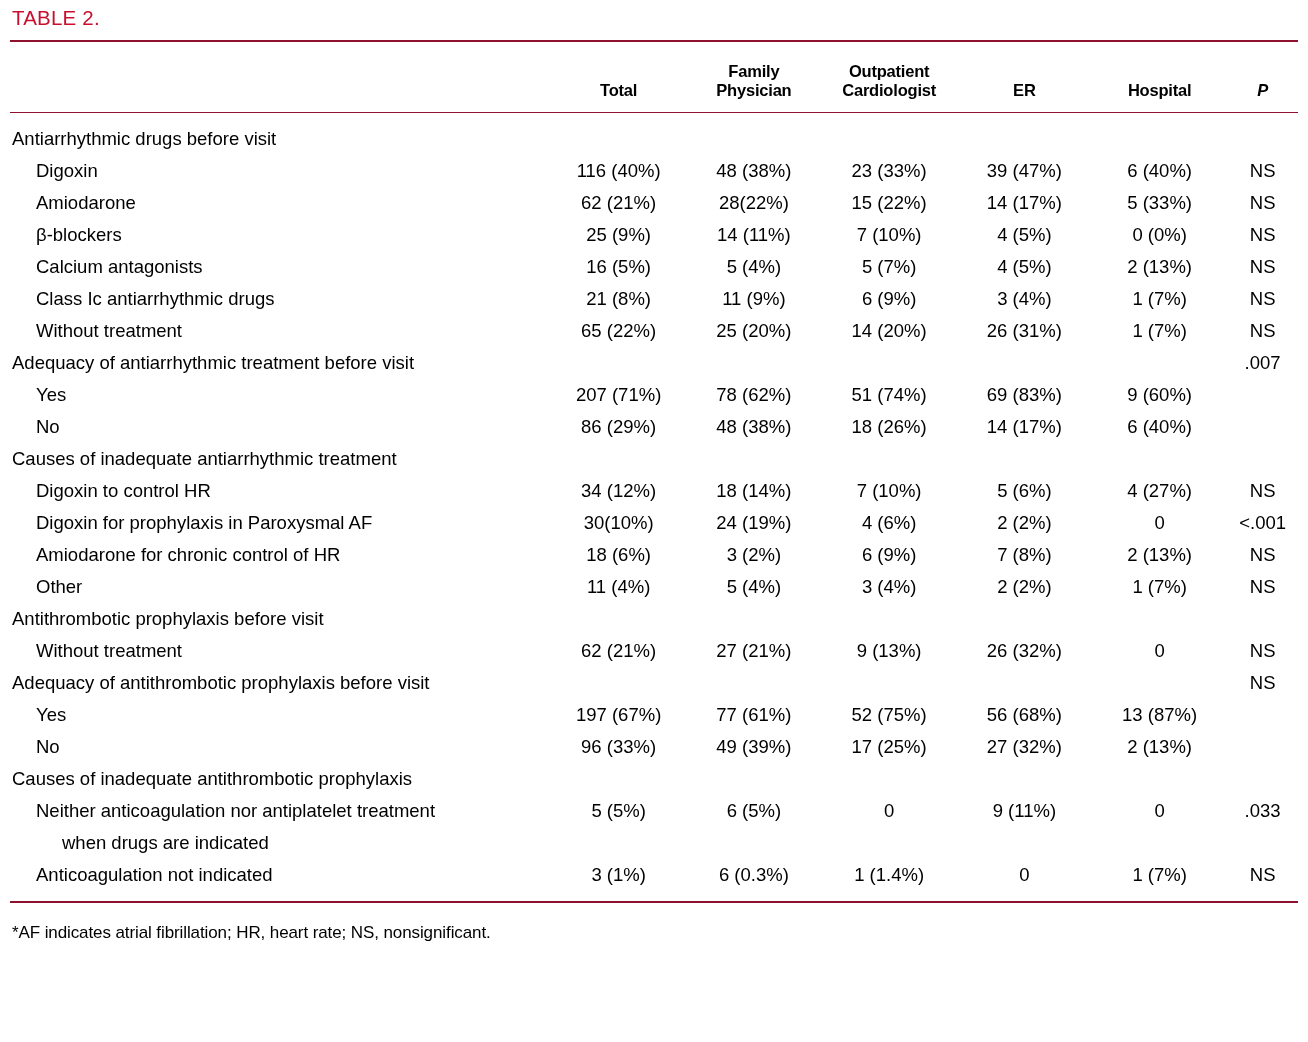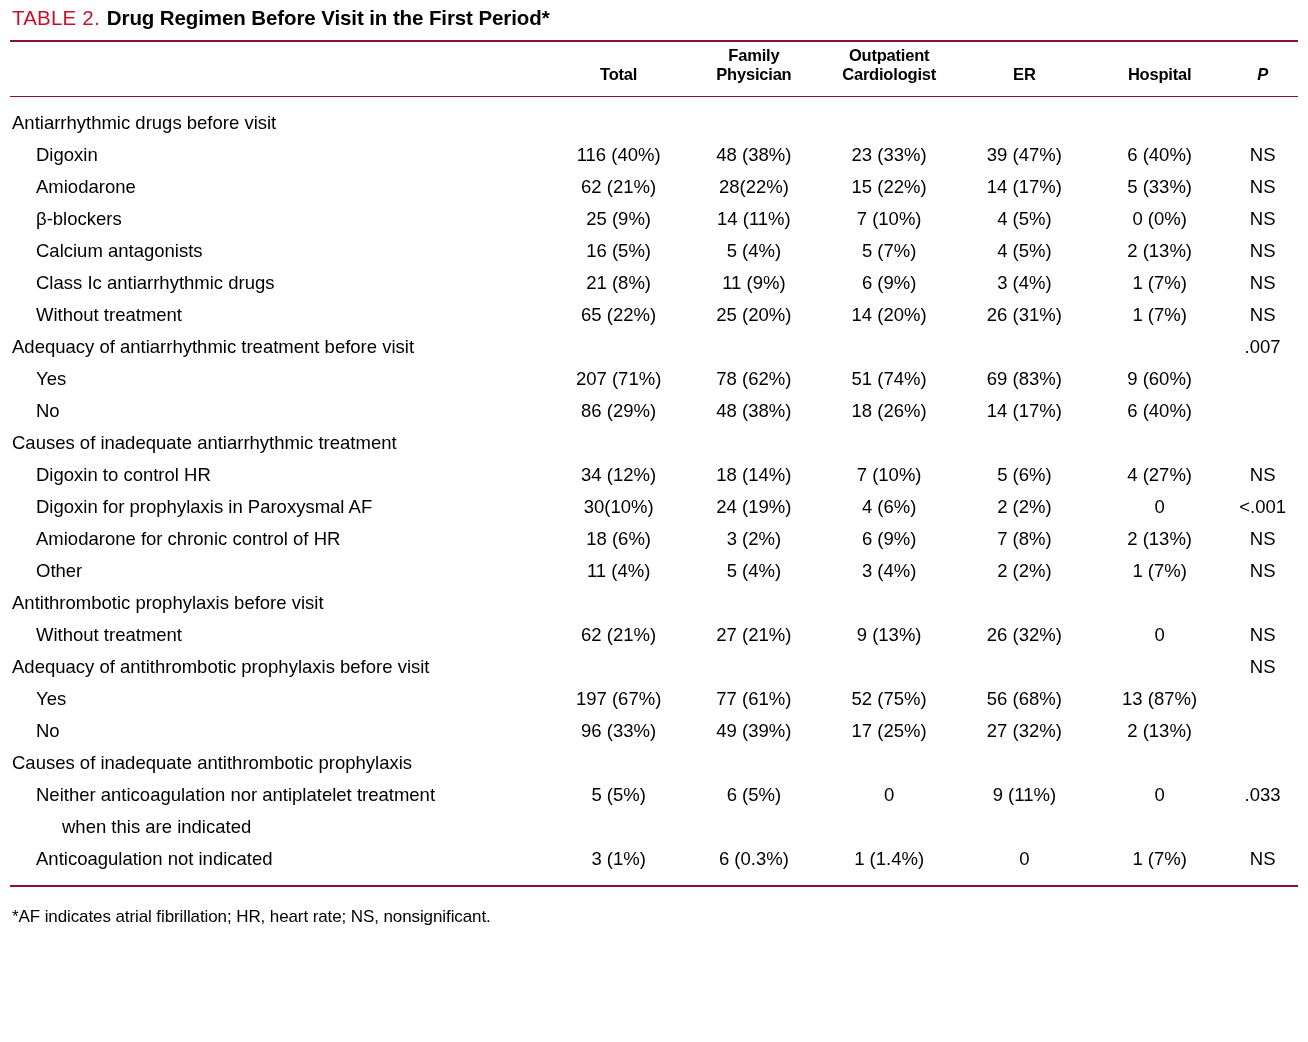--- a/index.html
+++ b/index.html
@@ -56,21 +56,21 @@
   }
   table.data col.c-label { width: 520px; }
   table.data col.c-num   { width: 130px; }
   table.data col.c-p     { width: 68px;  }
 
   thead th {
     font-weight: bold;
     font-size: 16.5px;
     text-align: center;
     vertical-align: bottom;
-    padding: 4px 4px 12px 4px;
+    padding: 20px 4px 12px 4px;
     line-height: 1.14;
     letter-spacing: -.2px;
   }
   thead th.blank { text-align: left; }
   thead th.pcol { font-style: italic; font-weight: bold; }
 
   tbody td {
     padding: 2px 4px;
     vertical-align: top;
     line-height: 1.34;
@@ -98,21 +98,20 @@
     margin-top: 12px;
   }
 </style>
 </head>
 <body>
 
 <div class="page">
 
   <div class="title-row">
     <span class="title-label">TABLE 2.</span>
-    <span class="title-text">Drug Regimen Before Visit in the First Period*</span>
   </div>
 
   <div class="rule"></div>
 
   <table class="data">
     <colgroup>
       <col class="c-label">
       <col class="c-num">
       <col class="c-num">
       <col class="c-num">
@@ -355,21 +354,21 @@
         <tr class="item">
           <td class="label">Neither anticoagulation nor antiplatelet treatment</td>
           <td class="num">5 (5%)</td>
           <td class="num">6 (5%)</td>
           <td class="num">0</td>
           <td class="num">9 (11%)</td>
           <td class="num">0</td>
           <td class="num">.033</td>
         </tr>
         <tr class="cont">
-          <td class="label">when this are indicated</td>
+          <td class="label">when drugs are indicated</td>
           <td class="num"></td>
           <td class="num"></td>
           <td class="num"></td>
           <td class="num"></td>
           <td class="num"></td>
           <td class="num"></td>
         </tr>
         <tr class="item">
           <td class="label">Anticoagulation not indicated</td>
           <td class="num">3 (1%)</td>

